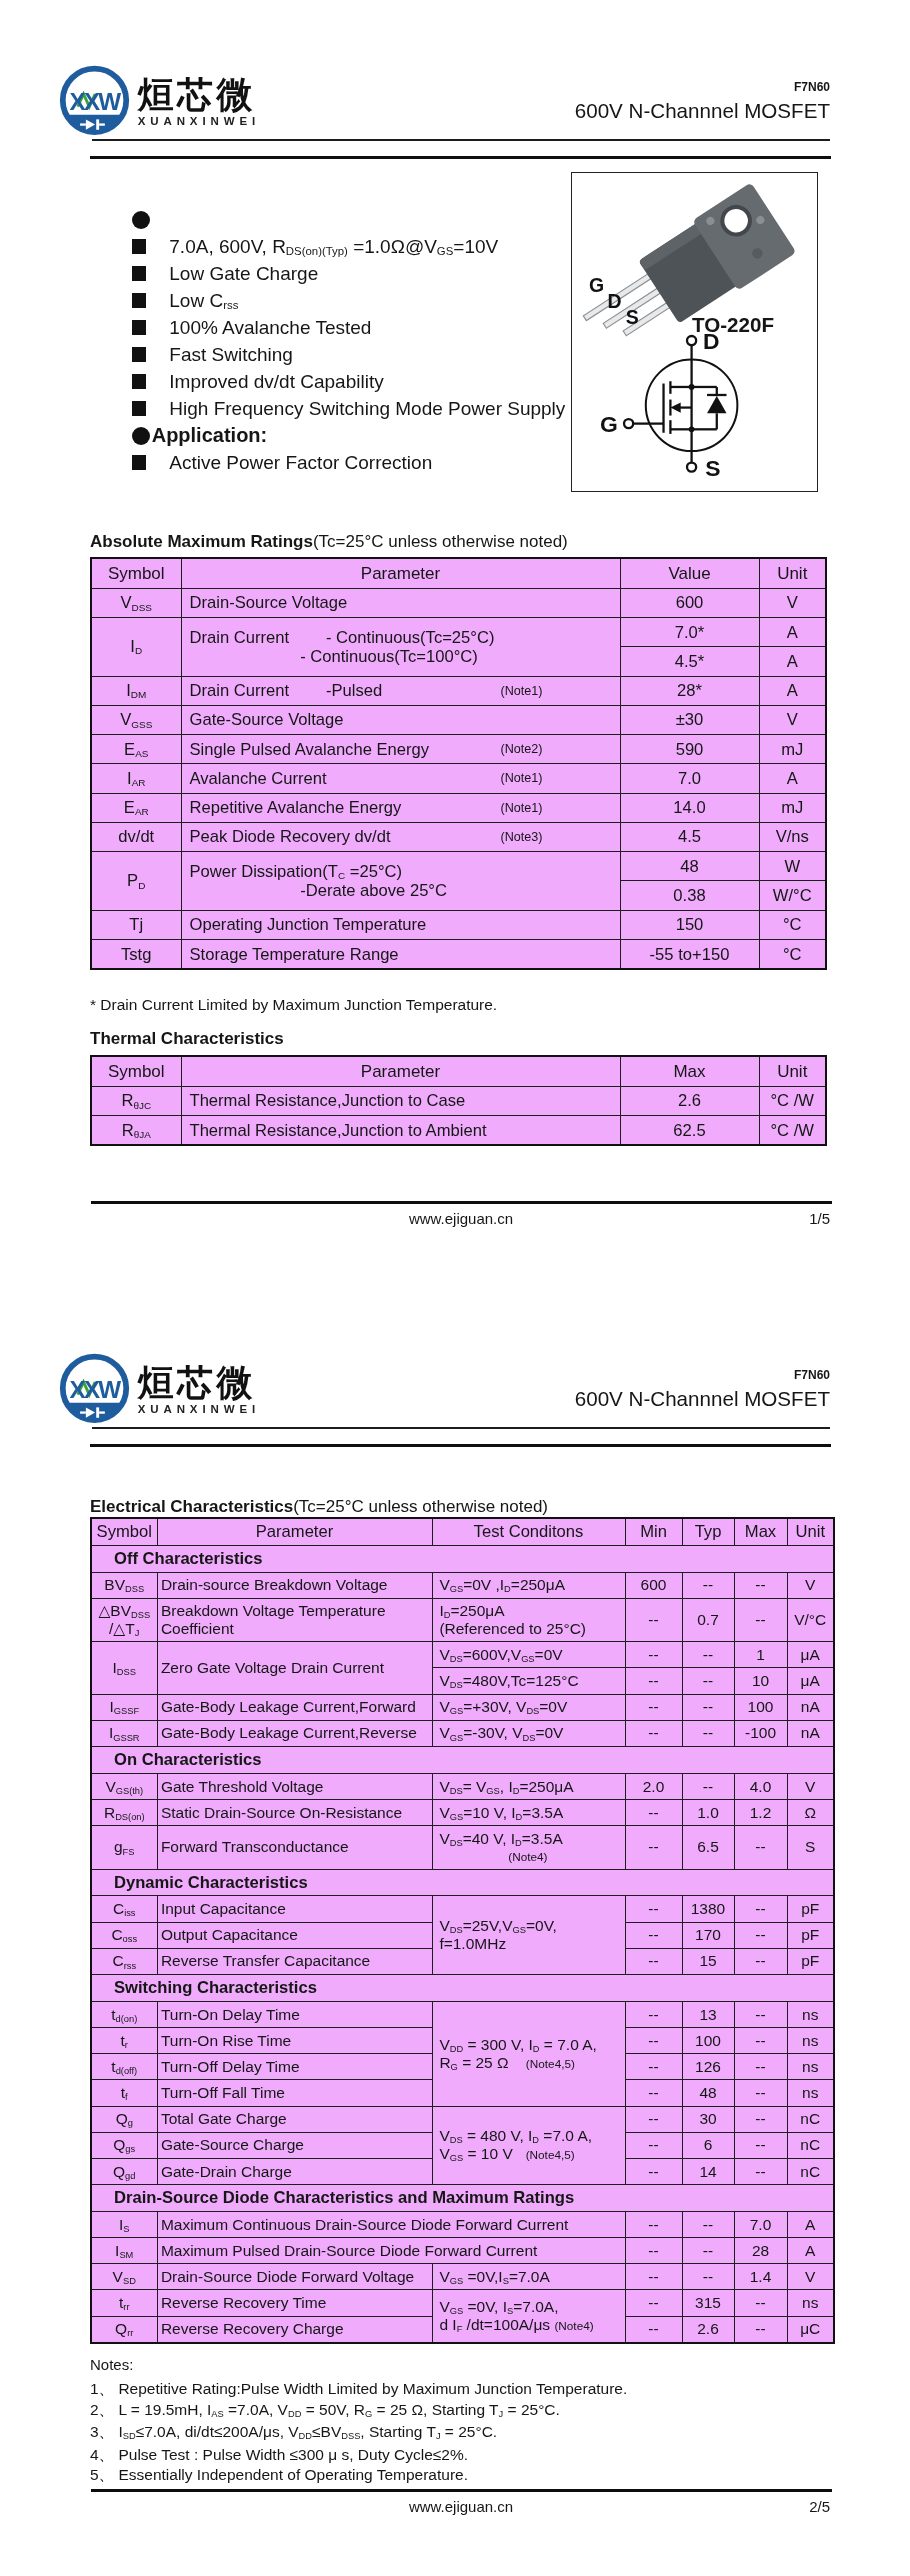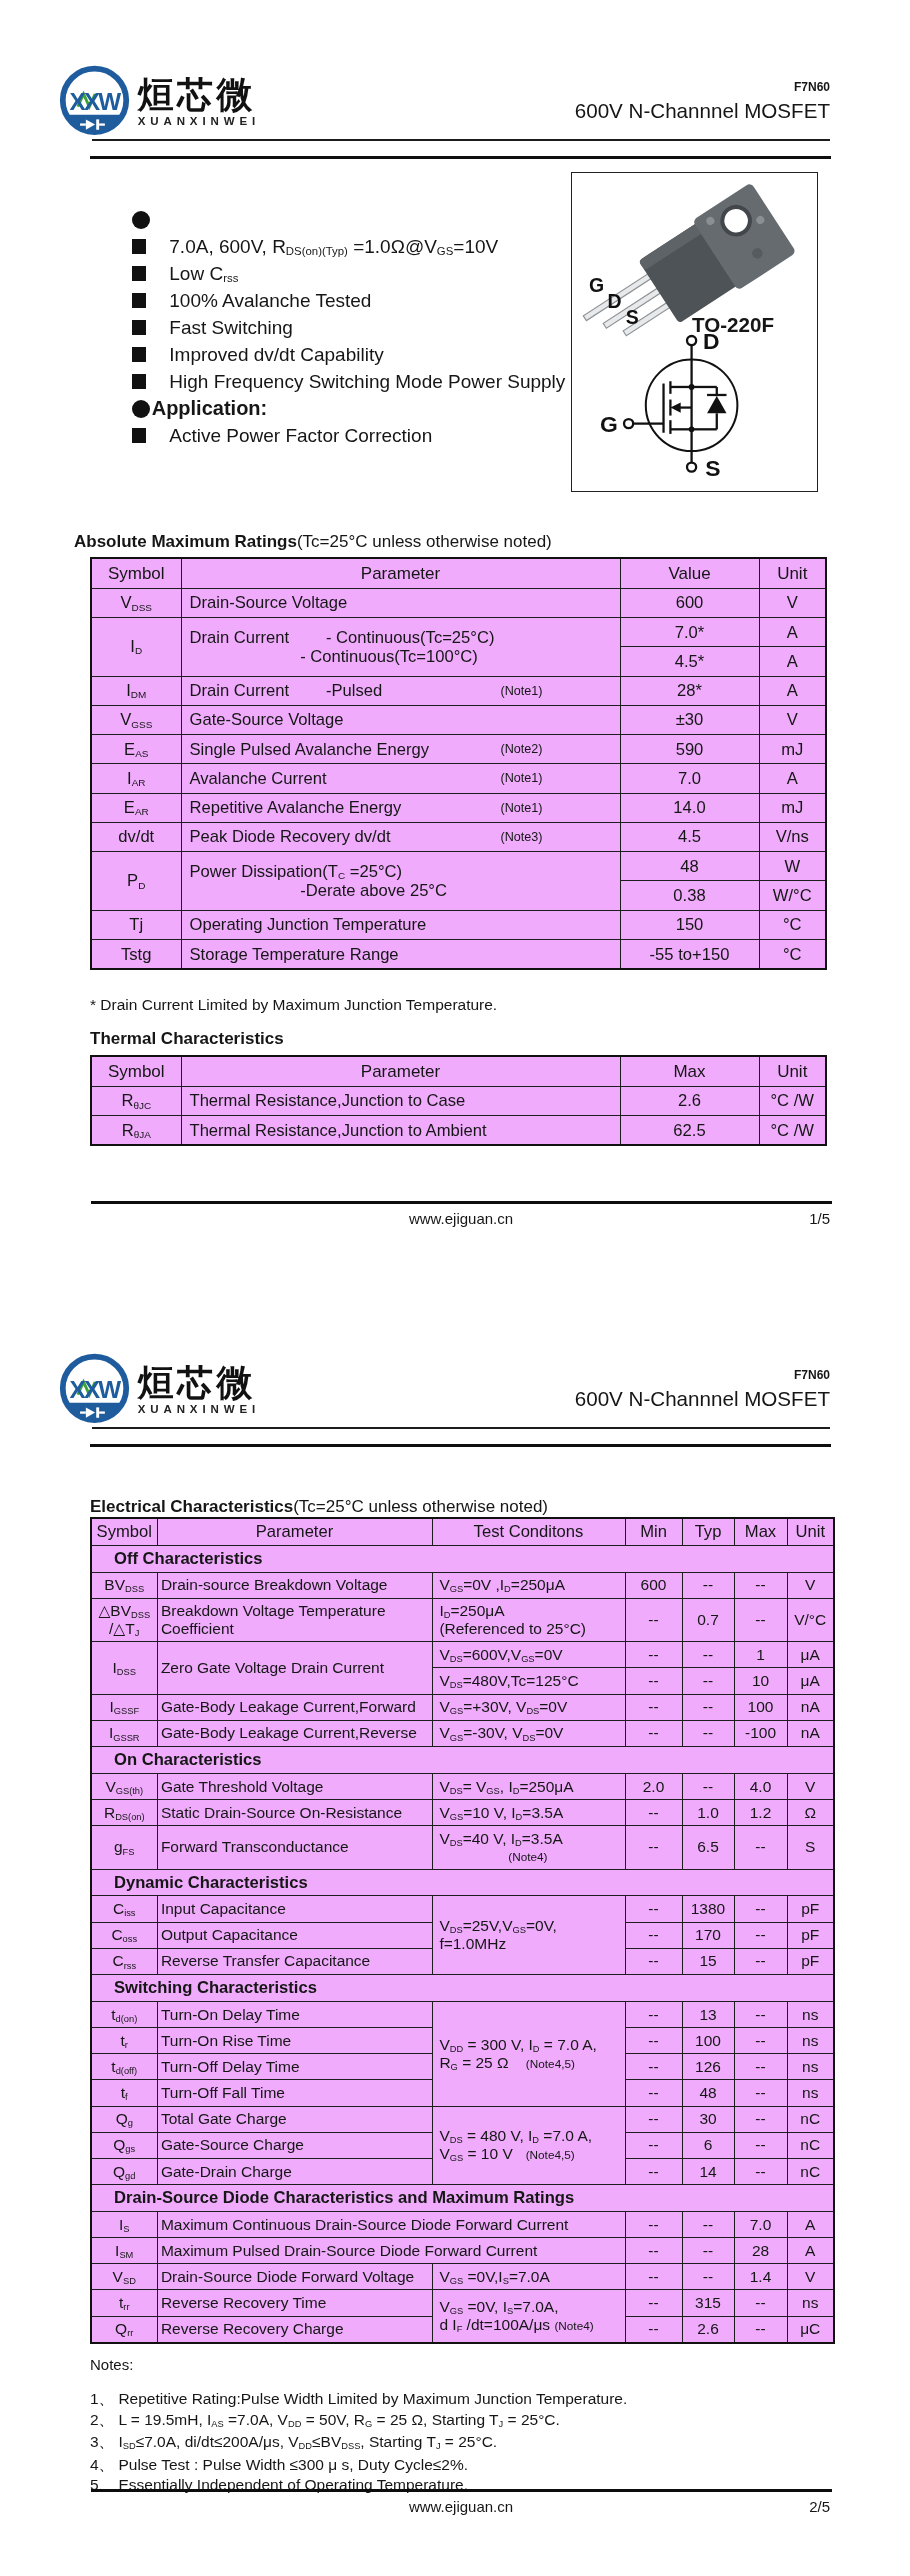--- a/index.html
+++ b/index.html
@@ -43,21 +43,21 @@
   #thermal-table{left:90px;top:1055px;width:735px;}
   .footnote{position:absolute;left:90px;top:996px;font-size:15.5px;}
   
   #elec-table{left:90px;top:229px;width:742px;}
   #elec-table td,#elec-table th{font-size:15.5px;padding:3.4px 3.4px;height:18.4px;}
   #elec-table th{font-size:16.6px;}
   #elec-table .cond{text-align:left;padding-left:6.9px;}
   #elec-table .sec{text-align:left;font-weight:bold;font-size:16.6px;padding-left:22px;}
   
   .notes{position:absolute;left:90px;top:1068px;width:688px;}
-  .notes-title{font-size:15px;margin-bottom:16px;}
+  .notes-title{font-size:15px;margin-bottom:6px;}
   .note-line{font-size:15.5px;line-height:20.6px;white-space:nowrap;}
   
   .footer-rule{position:absolute;left:91px;width:741px;height:3.4px;background:#0d0d0d;top:1201px;}
   .footer{position:absolute;left:92px;top:1210px;width:738px;font-size:15px;}
   .footer-url{display:block;text-align:center;}
   .footer-page{position:absolute;right:0;top:0;}
 </style>
 </head>
 <body>
 
@@ -88,20 +88,24 @@
   <div class="rule-thin" style="top:139px"></div>
   <div class="rule-thick" style="top:156px"></div>
 
   <section class="features">
     <div class="feat-row">
         <span class="bullet-cir"></span>
       </div>
     <div class="feat-row">
         <span class="bullet-sq"></span>
         <span>7.0A, 600V, R<sub>DS(on)(Typ)</sub> =1.0Ω@V<sub>GS</sub>=10V</span>
+      </div>
+    <div class="feat-row">
+        <span class="bullet-sq"></span>
+        <span>Low Gate Charge</span>
       </div>
     <div class="feat-row">
         <span class="bullet-sq"></span>
         <span>Low C<sub>rss</sub></span>
       </div>
     <div class="feat-row">
         <span class="bullet-sq"></span>
         <span>100% Avalanche Tested</span>
       </div>
     <div class="feat-row">
@@ -171,21 +175,21 @@
       <polygon points="133,132 151,123 151,141" fill="#111"></polygon>
       <polygon points="197,142 231,142 214,112" fill="#111"></polygon>
       <circle cx="170" cy="96" r="5" fill="#111"></circle>
       <circle cx="170" cy="170" r="5" fill="#111"></circle>
       <text x="190" y="30" font-size="40" font-weight="bold" fill="#111">D</text>
       <text x="10" y="175" font-size="40" font-weight="bold" fill="#111">G</text>
       <text x="194" y="252" font-size="40" font-weight="bold" fill="#111">S</text>
     </svg>
   </div>
 
-  <div class="sec-title" style="left:74px;top:532px">
+  <div class="sec-title" style="left:90px;top:532px">
     <span class="t-bold">Absolute Maximum Ratings</span><span>(Tc=25°C unless otherwise noted)</span>
   </div>
   <table class="dtable" id="abs-table">
     <colgroup>
         <col style="width:90px">
         <col style="width:439px">
         <col style="width:139px">
         <col style="width:67px">
       </colgroup>
     <tbody>

